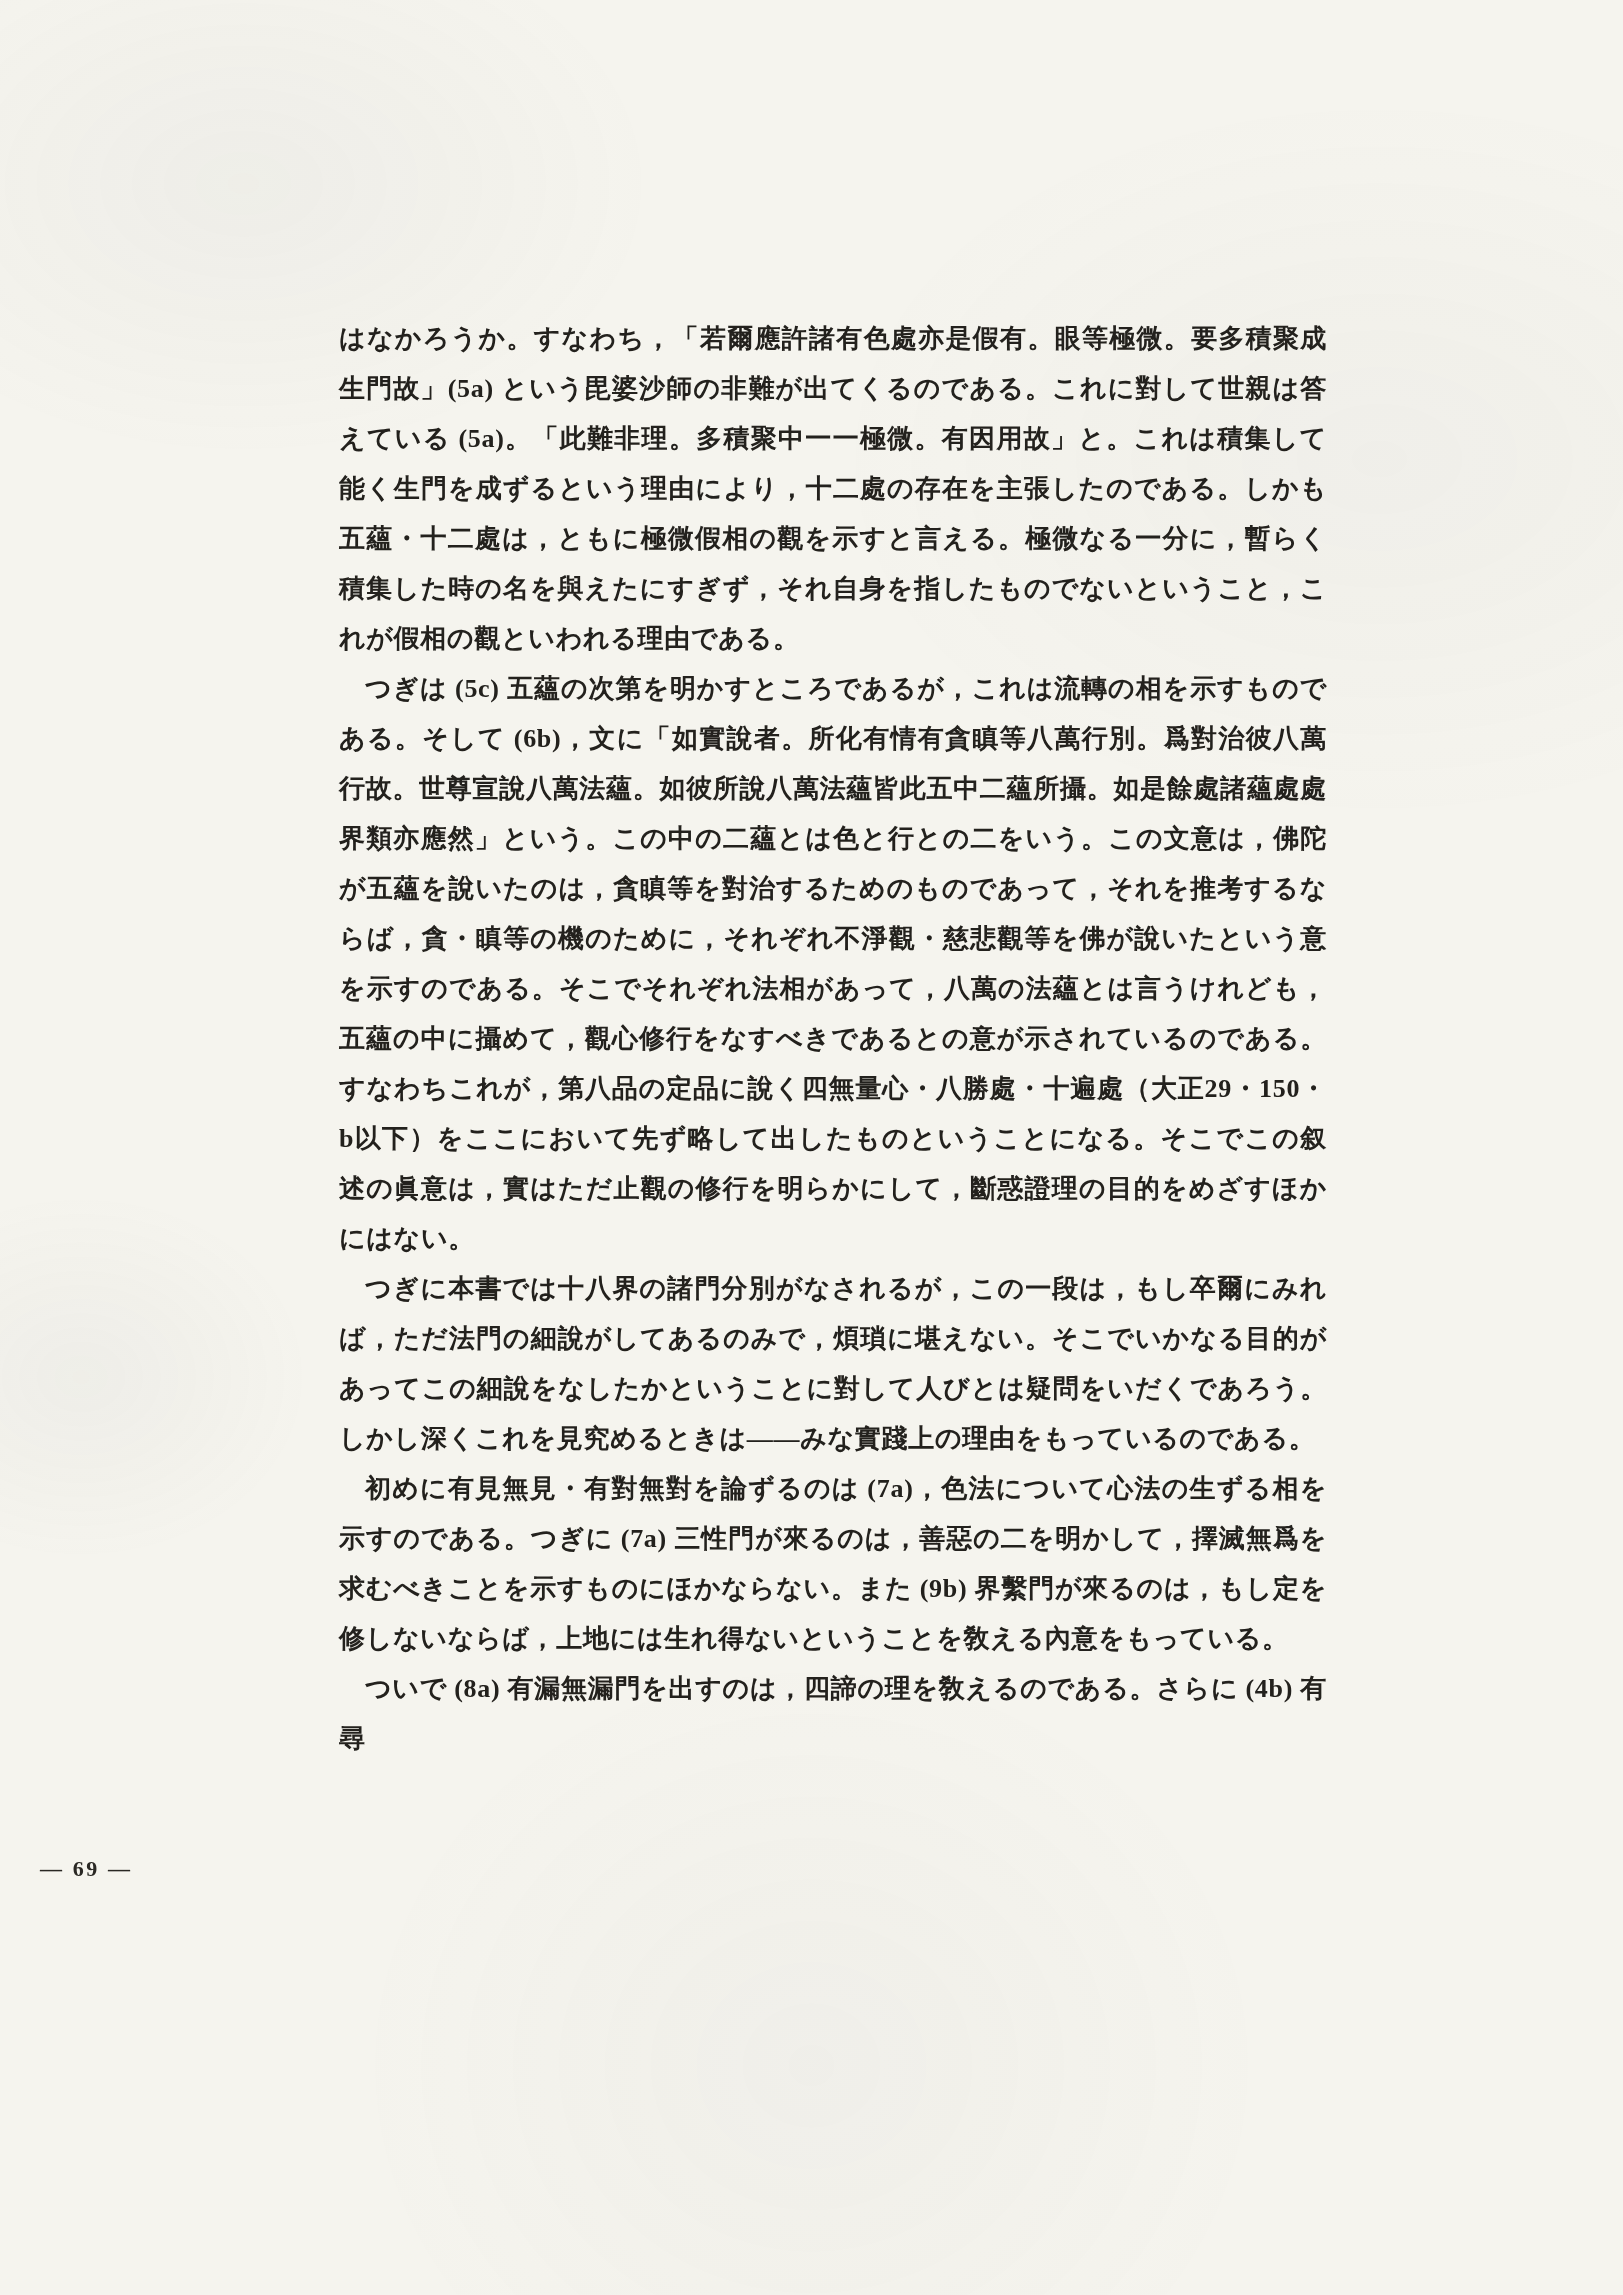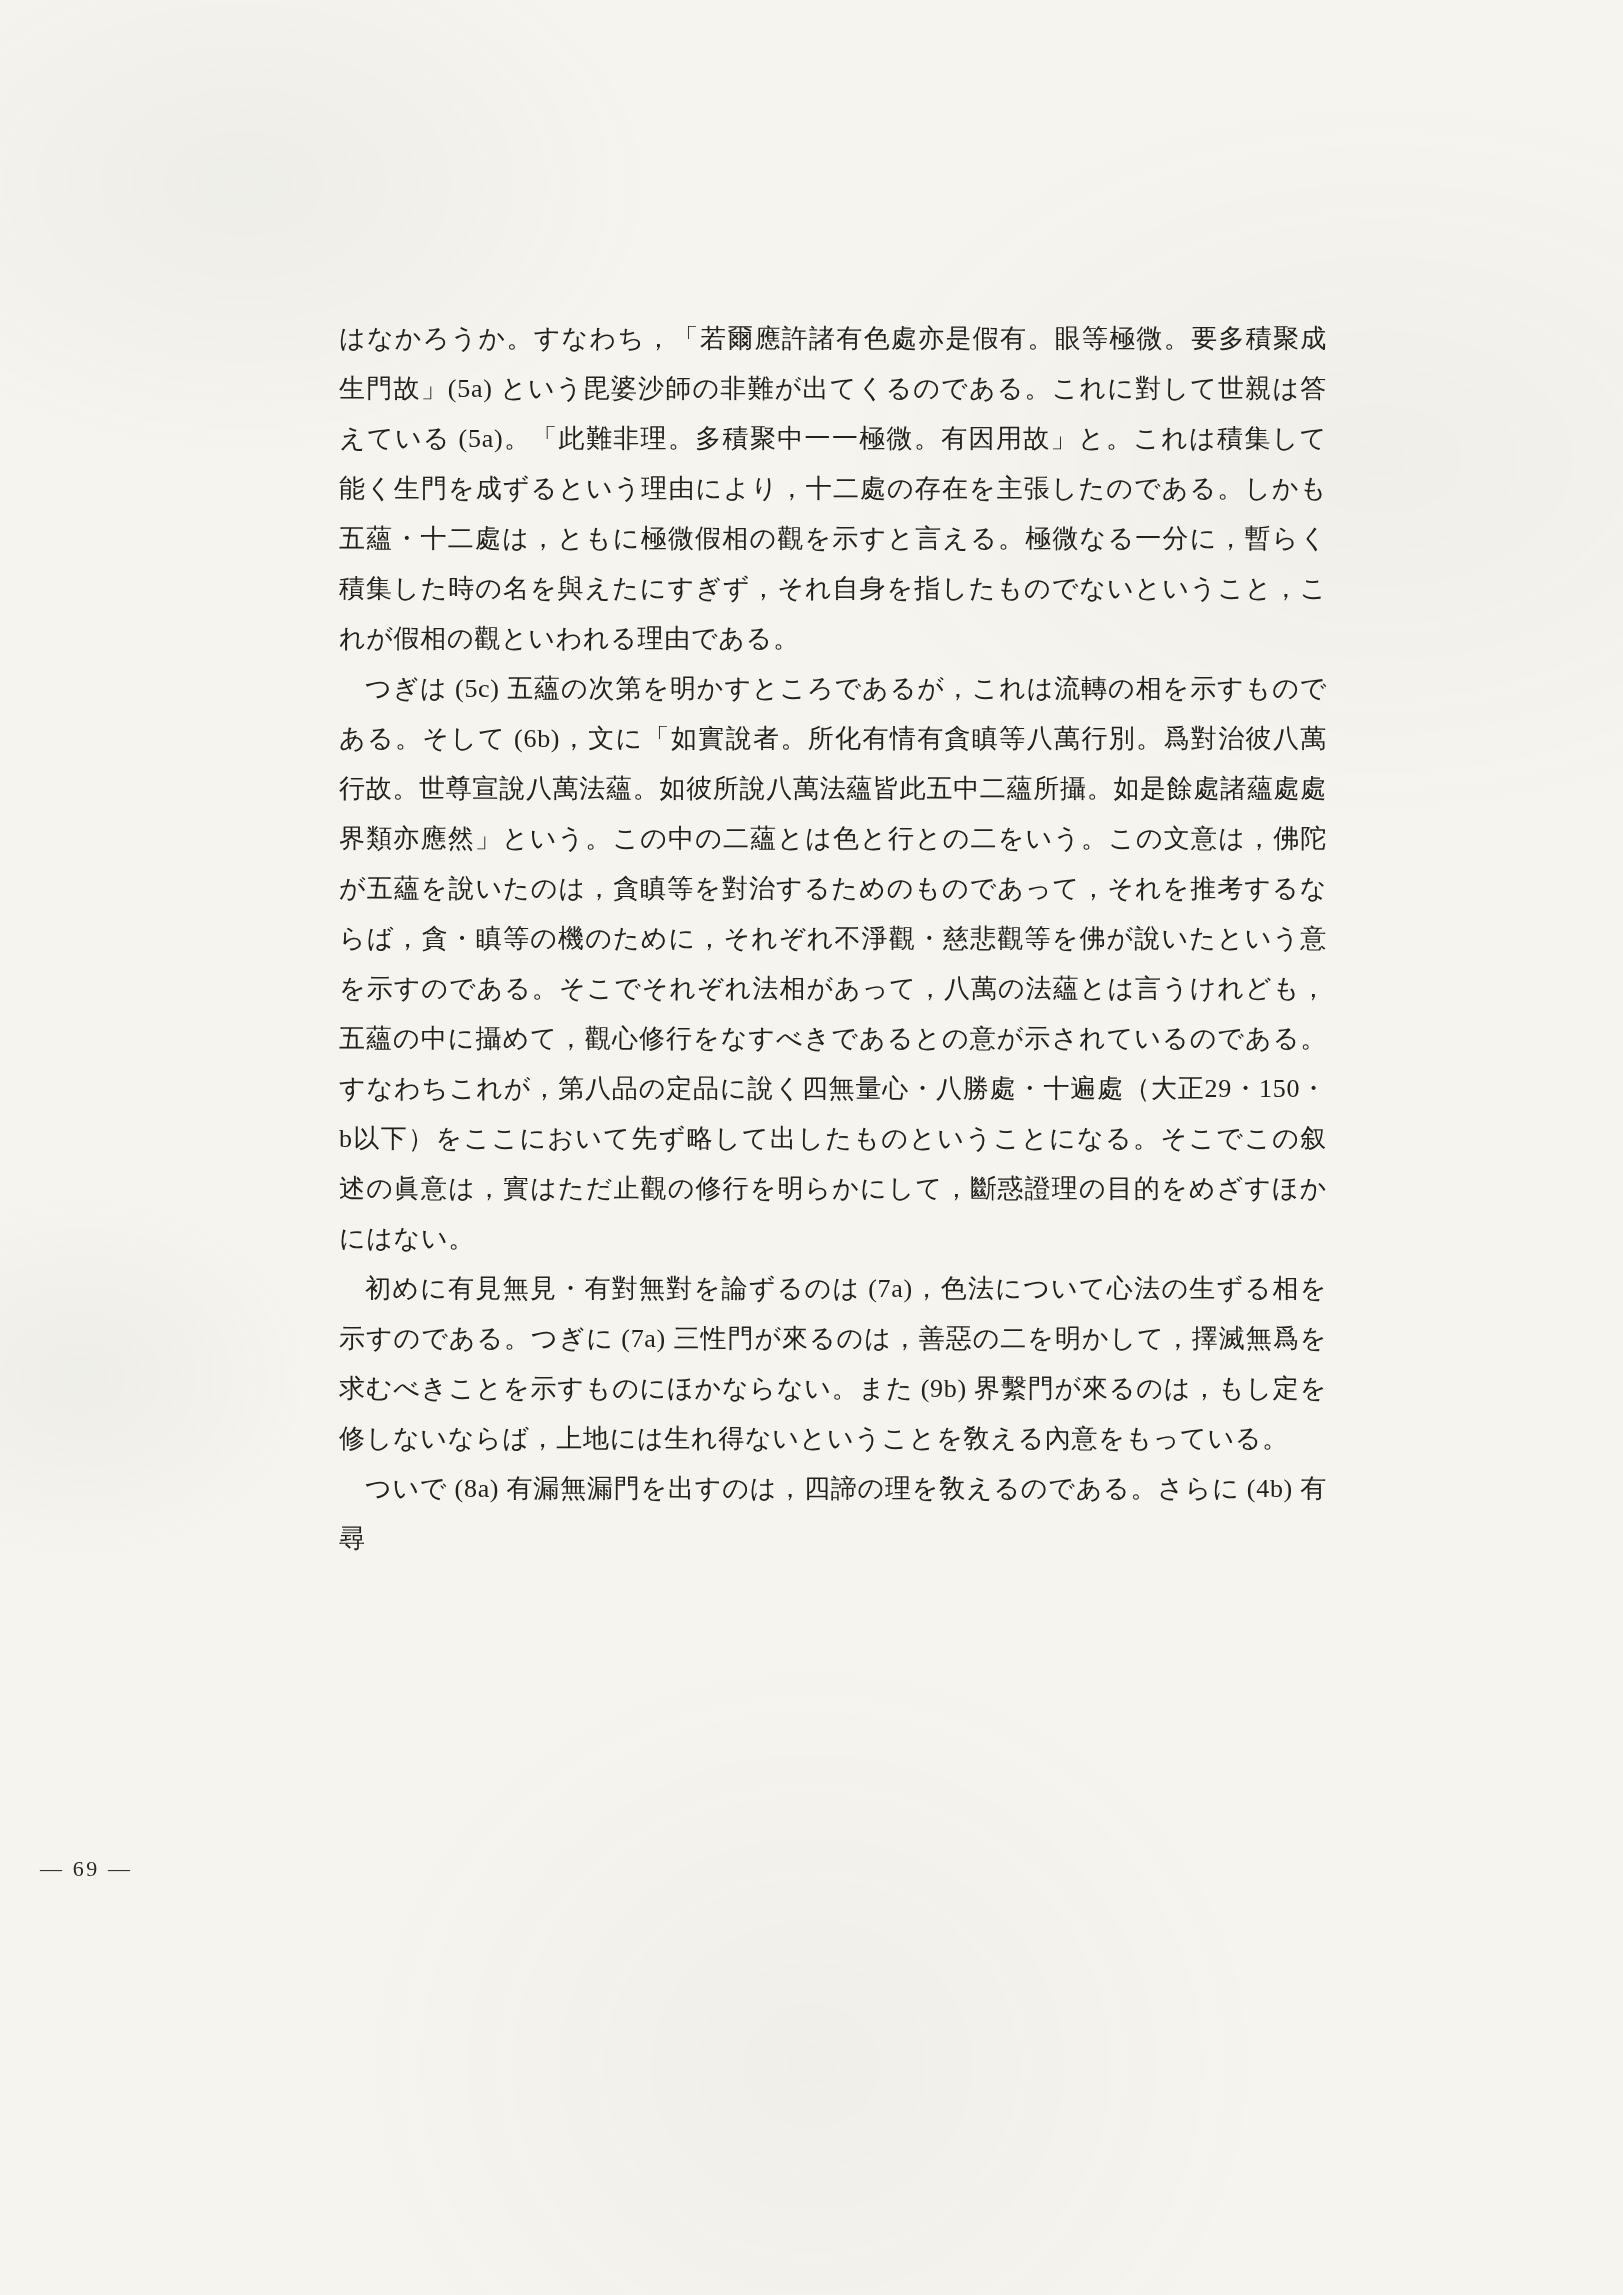--- a/index.html
+++ b/index.html
@@ -16,20 +16,21 @@
     background-image:
       radial-gradient(ellipse 591px 394px at 15% 8%, rgba(120,120,115,0.05), rgba(0,0,0,0) 70%),
       radial-gradient(ellipse 788px 525px at 85% 20%, rgba(120,120,115,0.04), rgba(0,0,0,0) 70%),
       radial-gradient(ellipse 656px 591px at 50% 90%, rgba(120,120,115,0.04), rgba(0,0,0,0) 70%),
       radial-gradient(ellipse 328px 263px at 5% 60%, rgba(120,120,115,0.05), rgba(0,0,0,0) 70%);
     overflow: hidden;
   }
   .page {
     position: absolute;
     inset: 0;
+    font-weight: bold;
   }
   .text-block {
     position: absolute;
     left: 339px;
     top: 314px;
     width: 988px;
     color: #23211d;
     font-size: 26px;
     line-height: 50px;
     text-align: justify;
@@ -54,20 +55,21 @@
   }
 </style>
 </head>
 <body>
 
 <div class="page">
 
   <div class="text-block">
     <p>はなかろうか。すなわち，「若爾應許諸有色處亦是假有。眼等極微。要多積聚成生門故」(5a) という毘婆沙師の非難が出てくるのである。これに對して世親は答えている (5a)。「此難非理。多積聚中一一極微。有因用故」と。これは積集して能く生門を成ずるという理由により，十二處の存在を主張したのである。しかも五蘊・十二處は，ともに極微假相の觀を示すと言える。極微なる一分に，暫らく積集した時の名を與えたにすぎず，それ自身を指したものでないということ，これが假相の觀といわれる理由である。</p>
     <p class="indent">つぎは (5c) 五蘊の次第を明かすところであるが，これは流轉の相を示すものである。そして (6b)，文に「如實說者。所化有情有貪瞋等八萬行別。爲對治彼八萬行故。世尊宣說八萬法蘊。如彼所說八萬法蘊皆此五中二蘊所攝。如是餘處諸蘊處處界類亦應然」という。この中の二蘊とは色と行との二をいう。この文意は，佛陀が五蘊を說いたのは，貪瞋等を對治するためのものであって，それを推考するならば，貪・瞋等の機のために，それぞれ不淨觀・慈悲觀等を佛が說いたという意を示すのである。そこでそれぞれ法相があって，八萬の法蘊とは言うけれども，五蘊の中に攝めて，觀心修行をなすべきであるとの意が示されているのである。すなわちこれが，第八品の定品に說く四無量心・八勝處・十遍處（大正29・150・b以下）をここにおいて先ず略して出したものということになる。そこでこの叙述の眞意は，實はただ止觀の修行を明らかにして，斷惑證理の目的をめざすほかにはない。</p>
+    <p class="indent">つぎに本書では十八界の諸門分別がなされるが，この一段は，もし卒爾にみれば，ただ法門の細說がしてあるのみで，煩瑣に堪えない。そこでいかなる目的があってこの細說をなしたかということに對して人びとは疑問をいだくであろう。しかし深くこれを見究めるときは——みな實踐上の理由をもっているのである。</p>
     <p class="indent">初めに有見無見・有對無對を論ずるのは (7a)，色法について心法の生ずる相を示すのである。つぎに (7a) 三性門が來るのは，善惡の二を明かして，擇滅無爲を求むべきことを示すものにほかならない。また (9b) 界繫門が來るのは，もし定を修しないならば，上地には生れ得ないということを敎える內意をもっている。</p>
     <p class="indent">ついで (8a) 有漏無漏門を出すのは，四諦の理を敎えるのである。さらに (4b) 有尋</p>
   </div>
 
   <div class="page-number">— 69 —</div>
 
 </div>
 
 
 </body></html>

